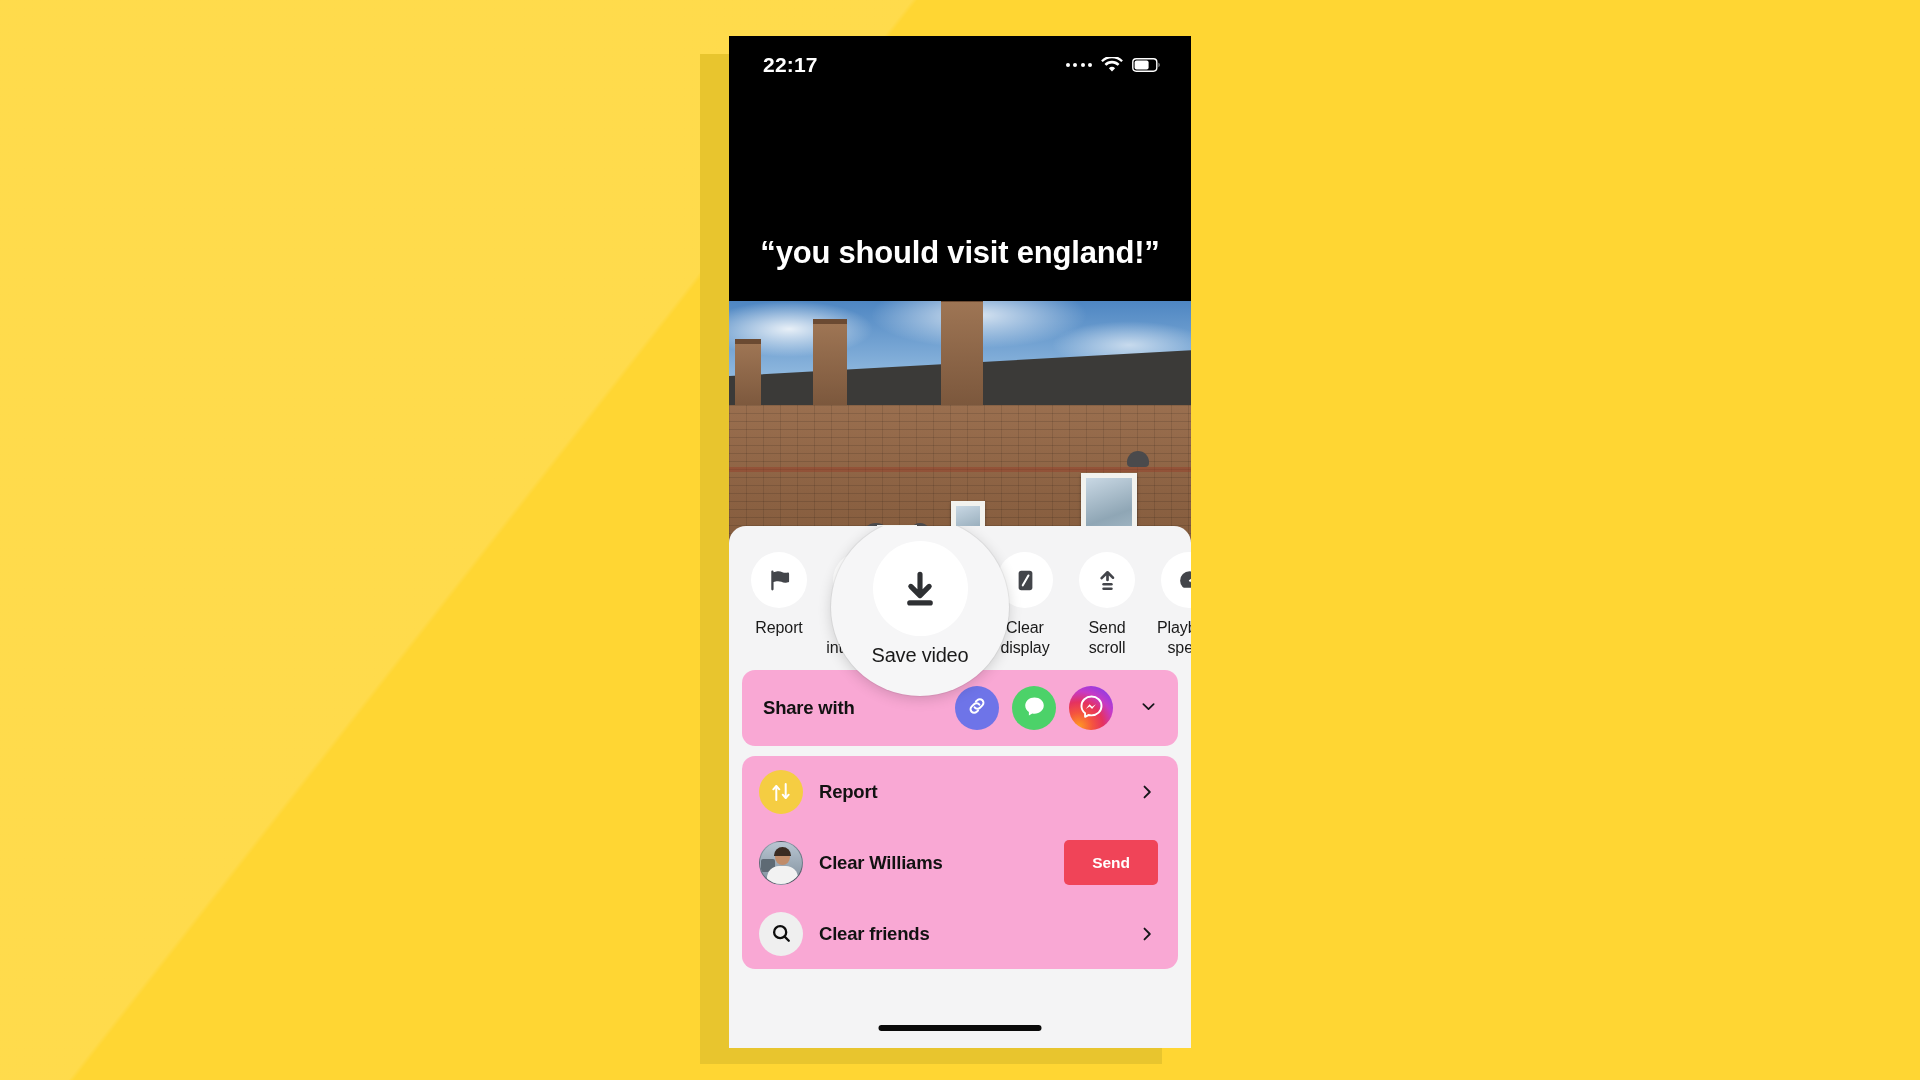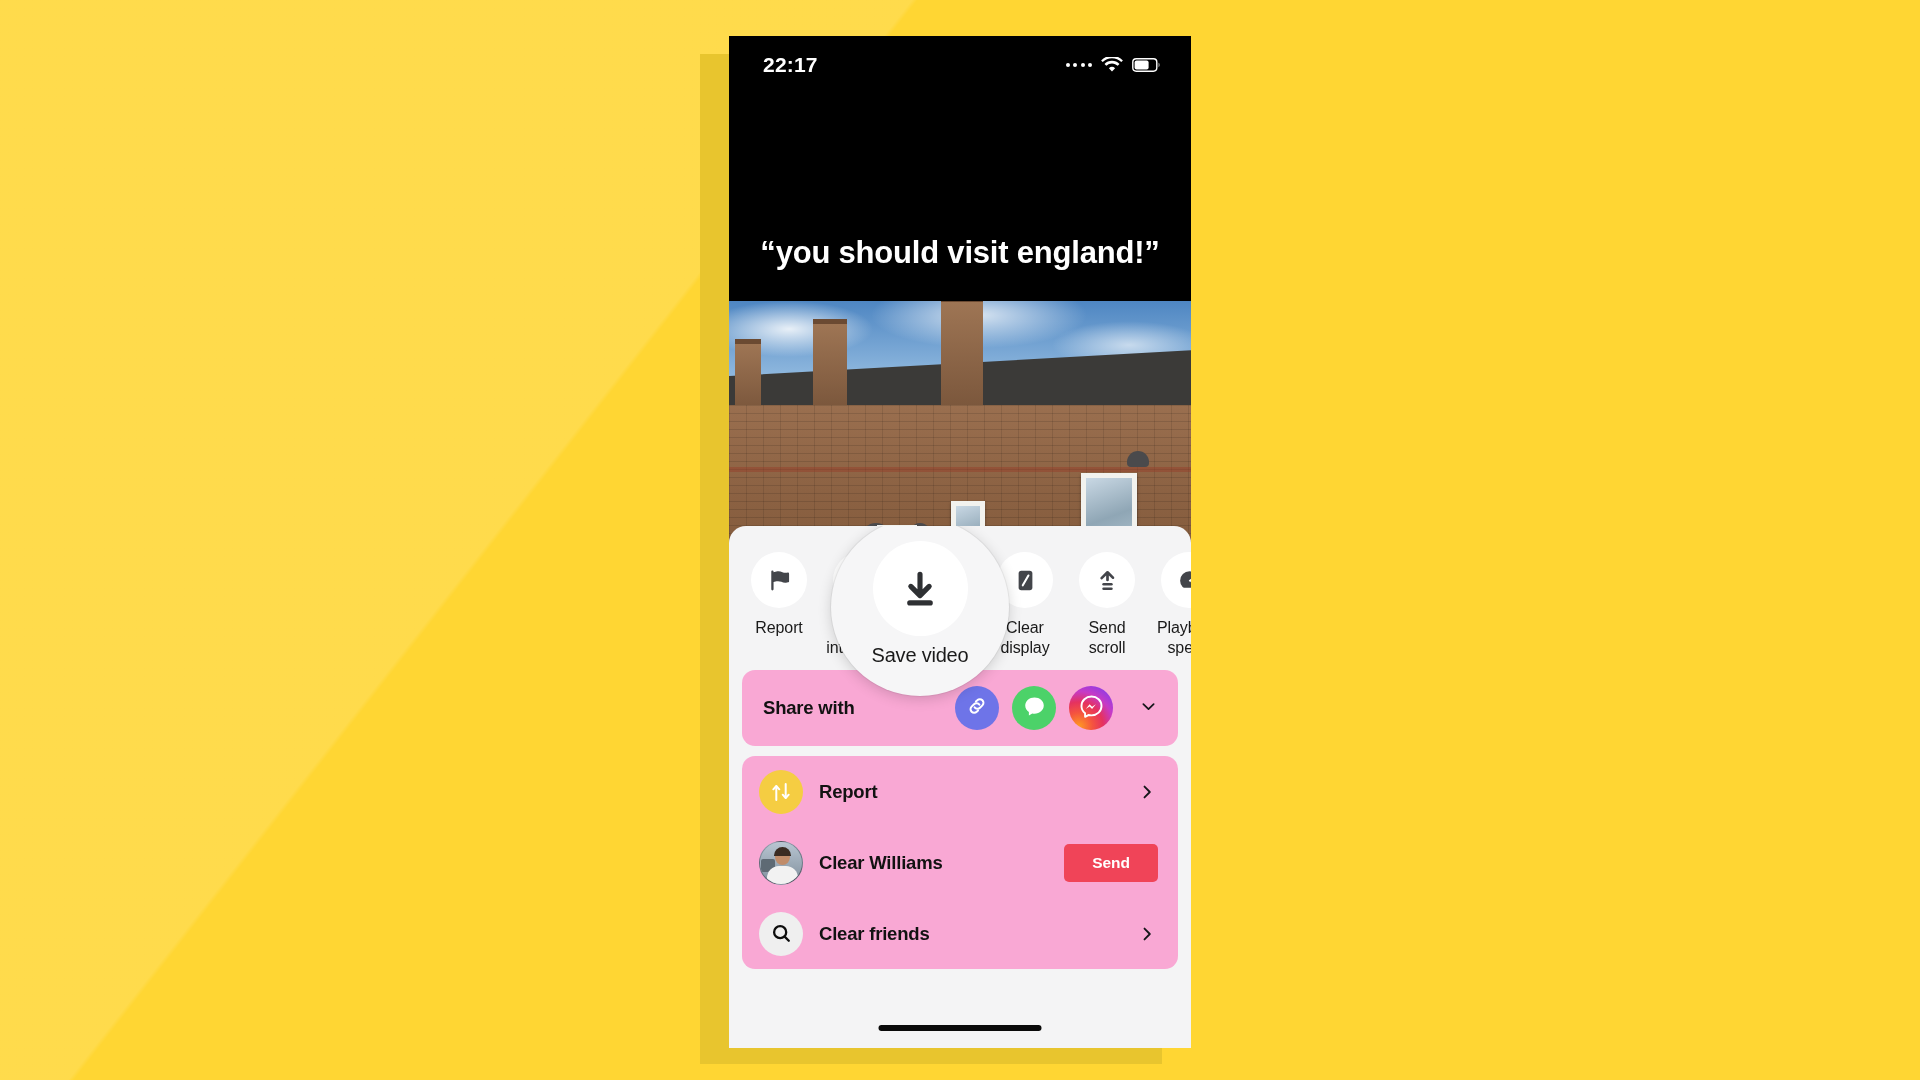--- a/index.html
+++ b/index.html
@@ -280,21 +280,21 @@
     margin-left: 16px;
     font-size: 18.5px; font-weight: bold; color: #121212; letter-spacing: -0.2px;
   }
   .chev-rt { margin-left: auto; width: 22px; height: 22px; display:flex;align-items:center;justify-content:center;}
   .send-btn {
     margin-left: auto;
     background: #F04458;
     color: #fff;
     font-size: 15.5px; font-weight: bold;
     border: none; border-radius: 5px;
-    width: 94px; height: 38px;
+    width: 94px; height: 45px;
     cursor: pointer;
     letter-spacing: -0.1px;
   }
 
   
   .home-ind {
     position: absolute; bottom: 17px; left: 50%;
     transform: translateX(-50%);
     width: 163px; height: 6px; border-radius: 3px;
     background: #0A0A0A;

